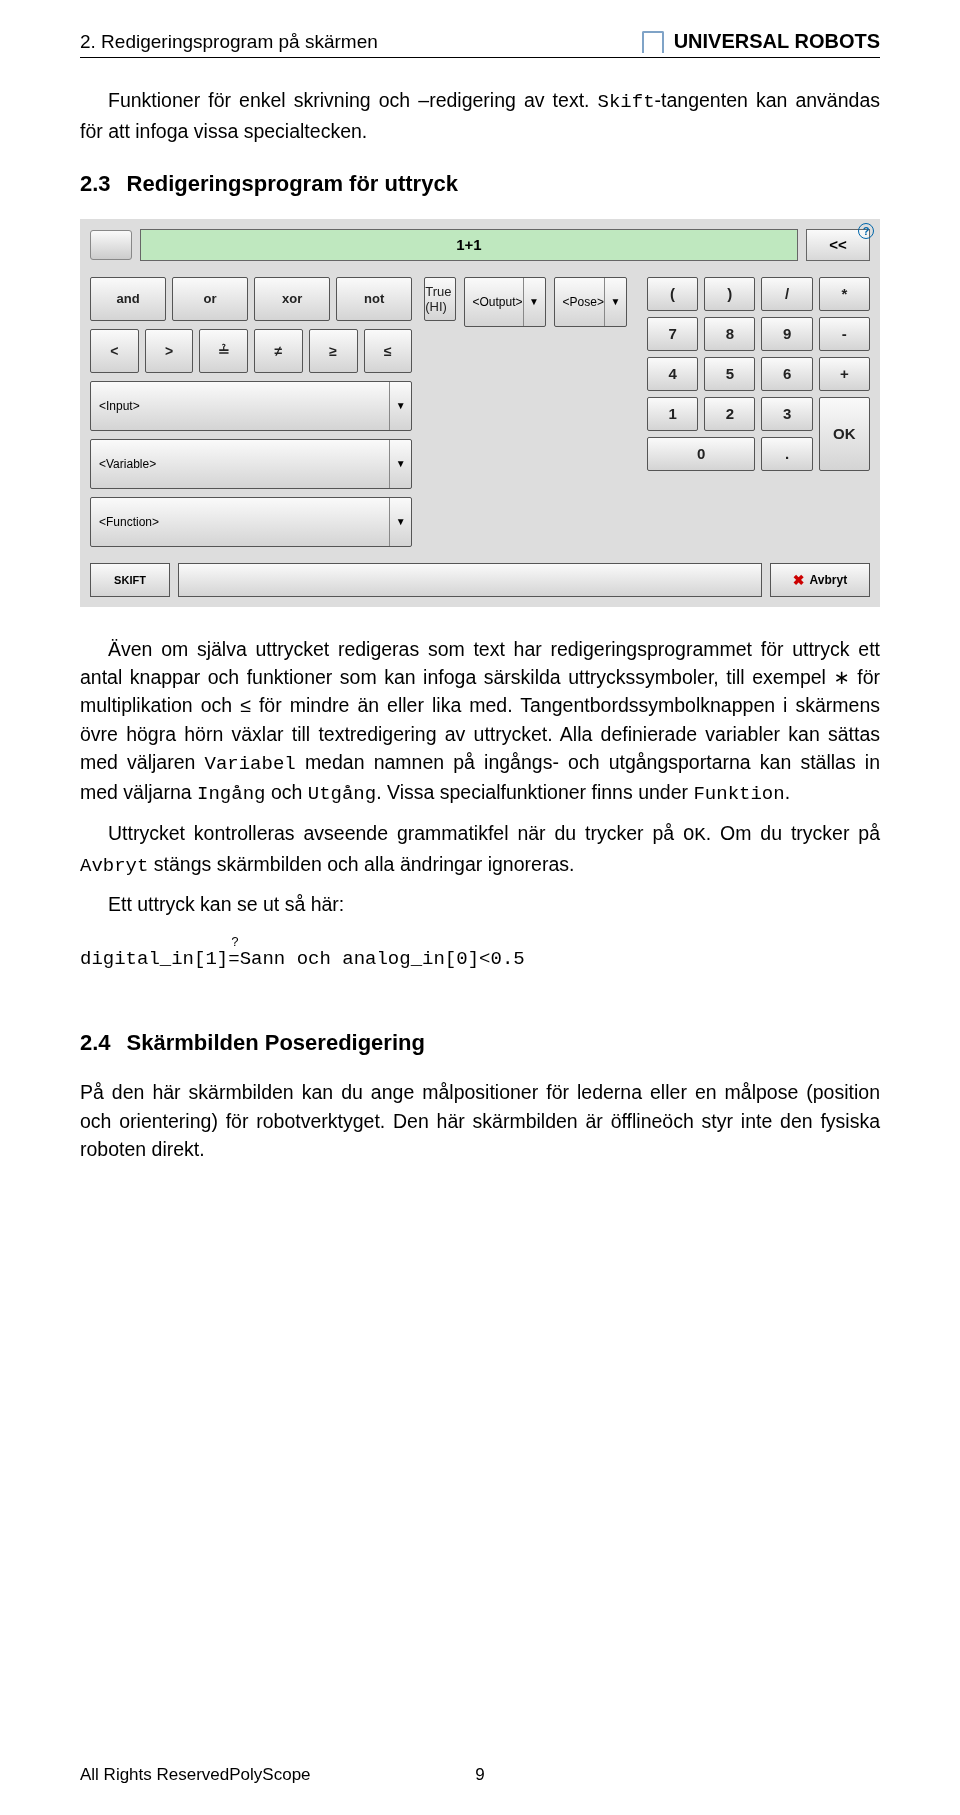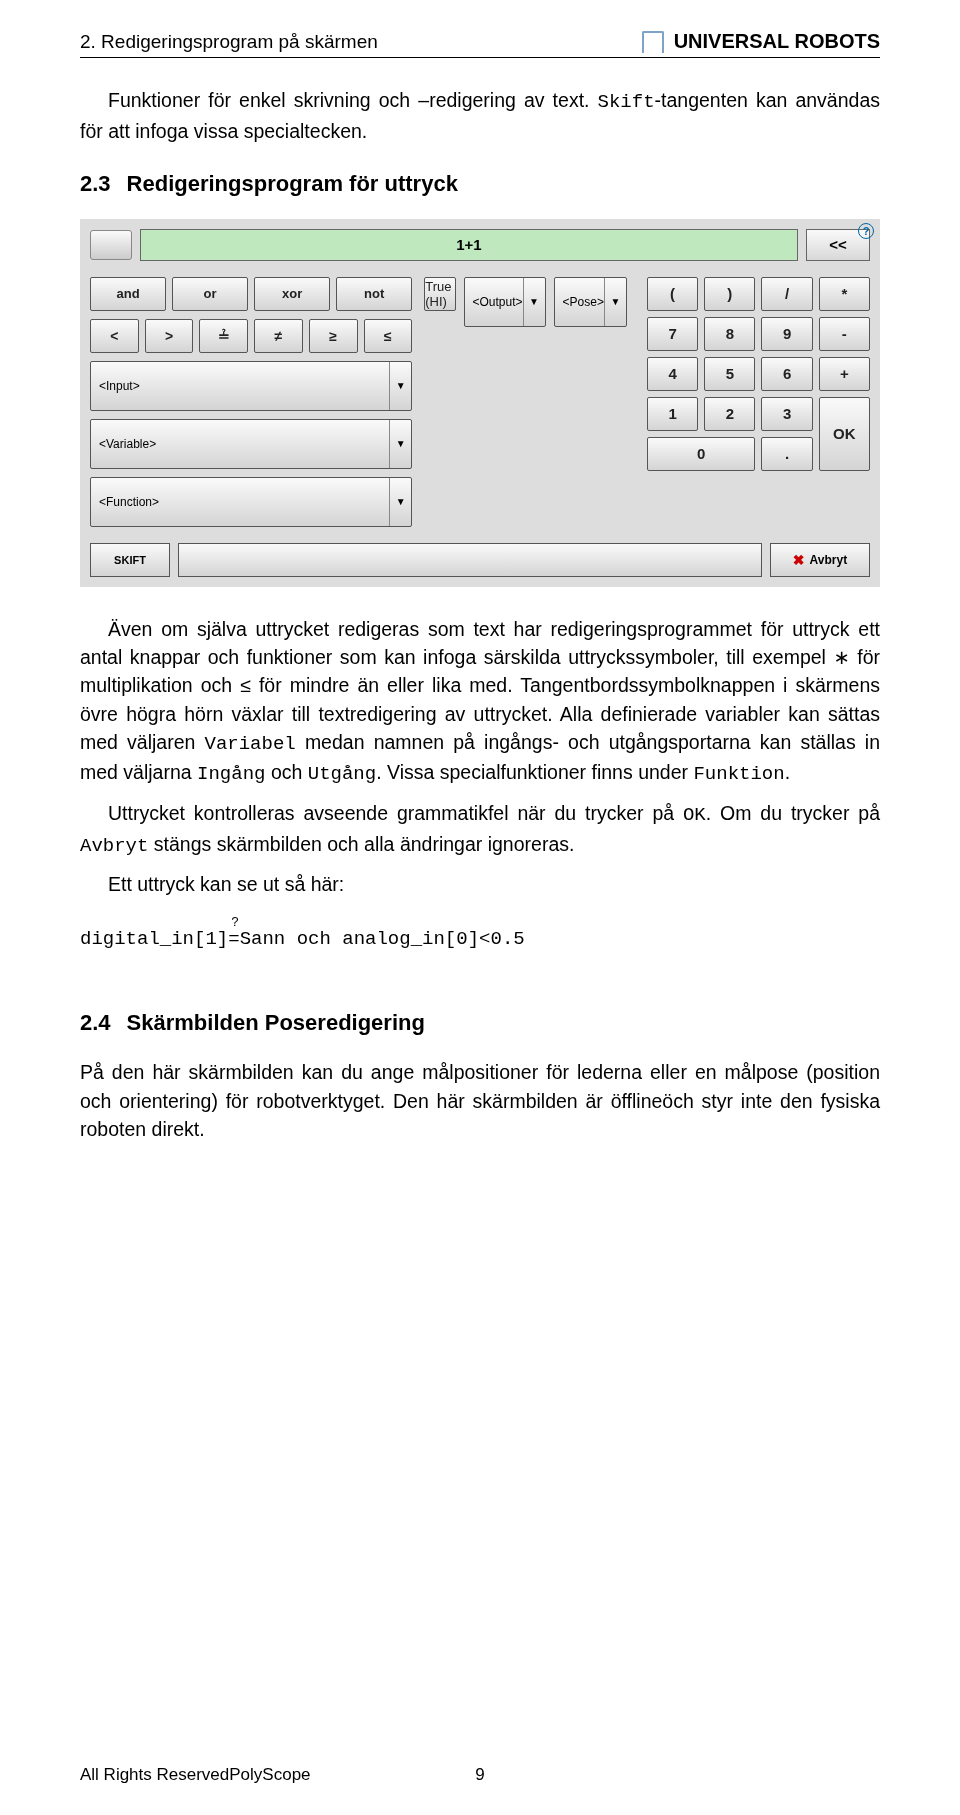--- a/index.html
+++ b/index.html
@@ -35,21 +35,21 @@
   .back-btn { width: 64px; height:32px; background:linear-gradient(#fafafa,#d8d8d8); border:1px solid #666; display:flex; align-items:center; justify-content:center; font-weight:700; font-family: sans-serif; font-size:15px;}
   .help-icon { position: absolute; top: 4px; right: 6px; width:16px; height:16px; border:1px solid #06a; border-radius:50%; font-size:11px; font-weight:700; color:#06a; display:flex; align-items:center; justify-content:center; font-family:sans-serif;}
   .figure { position: relative; }
 
   .kbd-body { display:flex; gap:12px; }
   .kbd-left { flex: 1.3; display:flex; flex-direction:column; gap:8px;}
   .kbd-mid  { flex: 0.85; display:flex; flex-direction:row; gap:8px;}
   .kbd-right{ flex: 0.9; display:flex; flex-direction:column; gap:8px;}
 
   .row { display:flex; gap:6px;}
-  .btn3d { height: 34px; background: linear-gradient(#fafafa,#d4d4d4); border:1px solid #555; border-radius:2px; display:flex; align-items:center; justify-content:center; font-family: sans-serif; font-size:13px; font-weight:700; color:#222;}
+  .btn3d { height: 44px; background: linear-gradient(#fafafa,#d4d4d4); border:1px solid #555; border-radius:2px; display:flex; align-items:center; justify-content:center; font-family: sans-serif; font-size:13px; font-weight:700; color:#222;}
   .flex1 { flex:1;}
   .btn3d.small { font-size:14px; font-weight:700;}
   .drop-caret { width:22px; border-left:1px solid #888; height:100%; display:flex; align-items:center; justify-content:center; font-size:10px;}
   .drop { display:flex; align-items:center; height:50px; background:linear-gradient(#fafafa,#d4d4d4); border:1px solid #555; border-radius:2px;}
   .drop .lbl { flex:1; padding-left:8px; font-family:sans-serif; font-size:12px;}
   
   .numpad { display:grid; grid-template-columns: repeat(4, 1fr); grid-template-rows: repeat(5, 34px); gap:6px;}
   .numpad .btn3d { height: auto; font-size:15px;}
   .ok-btn { grid-row: 4 / span 2; grid-column: 4; }
   .zero-btn { grid-column: 1 / span 2;}

